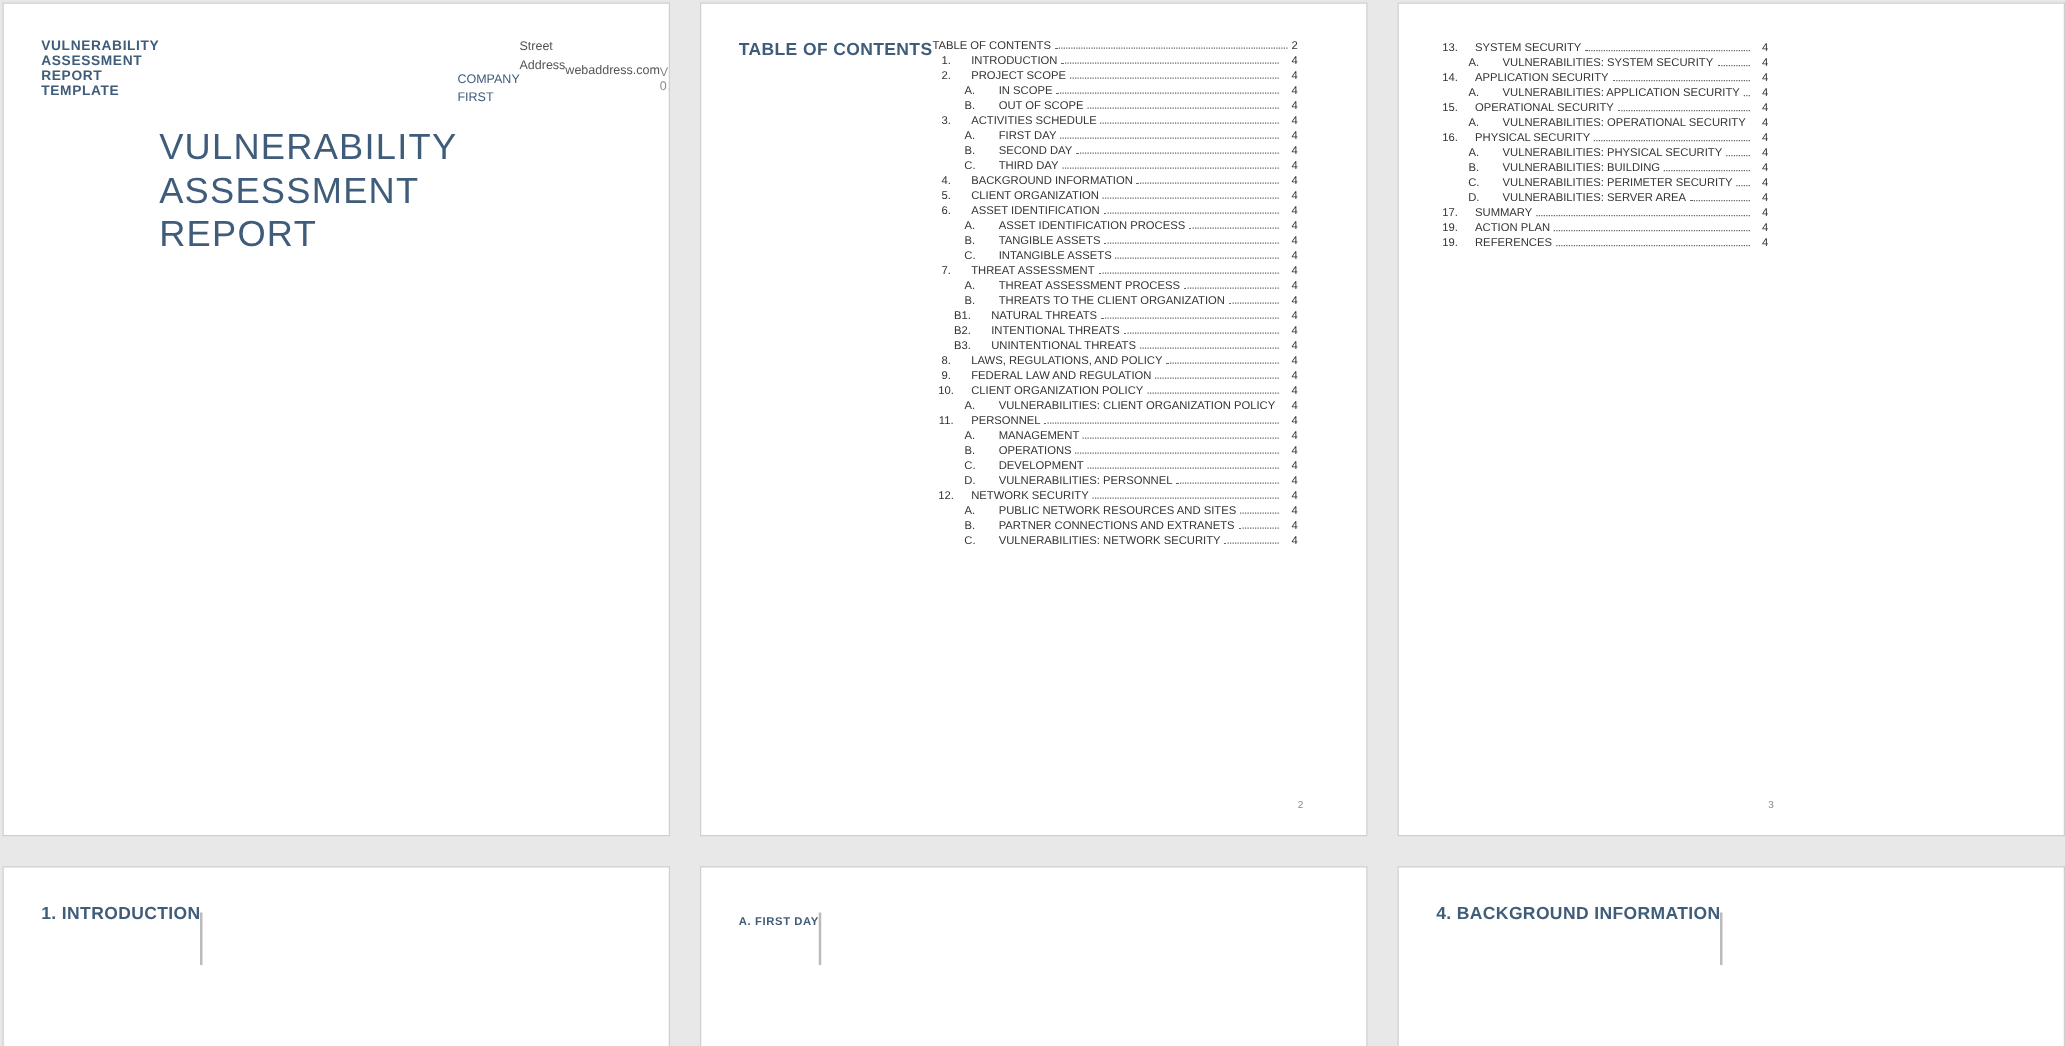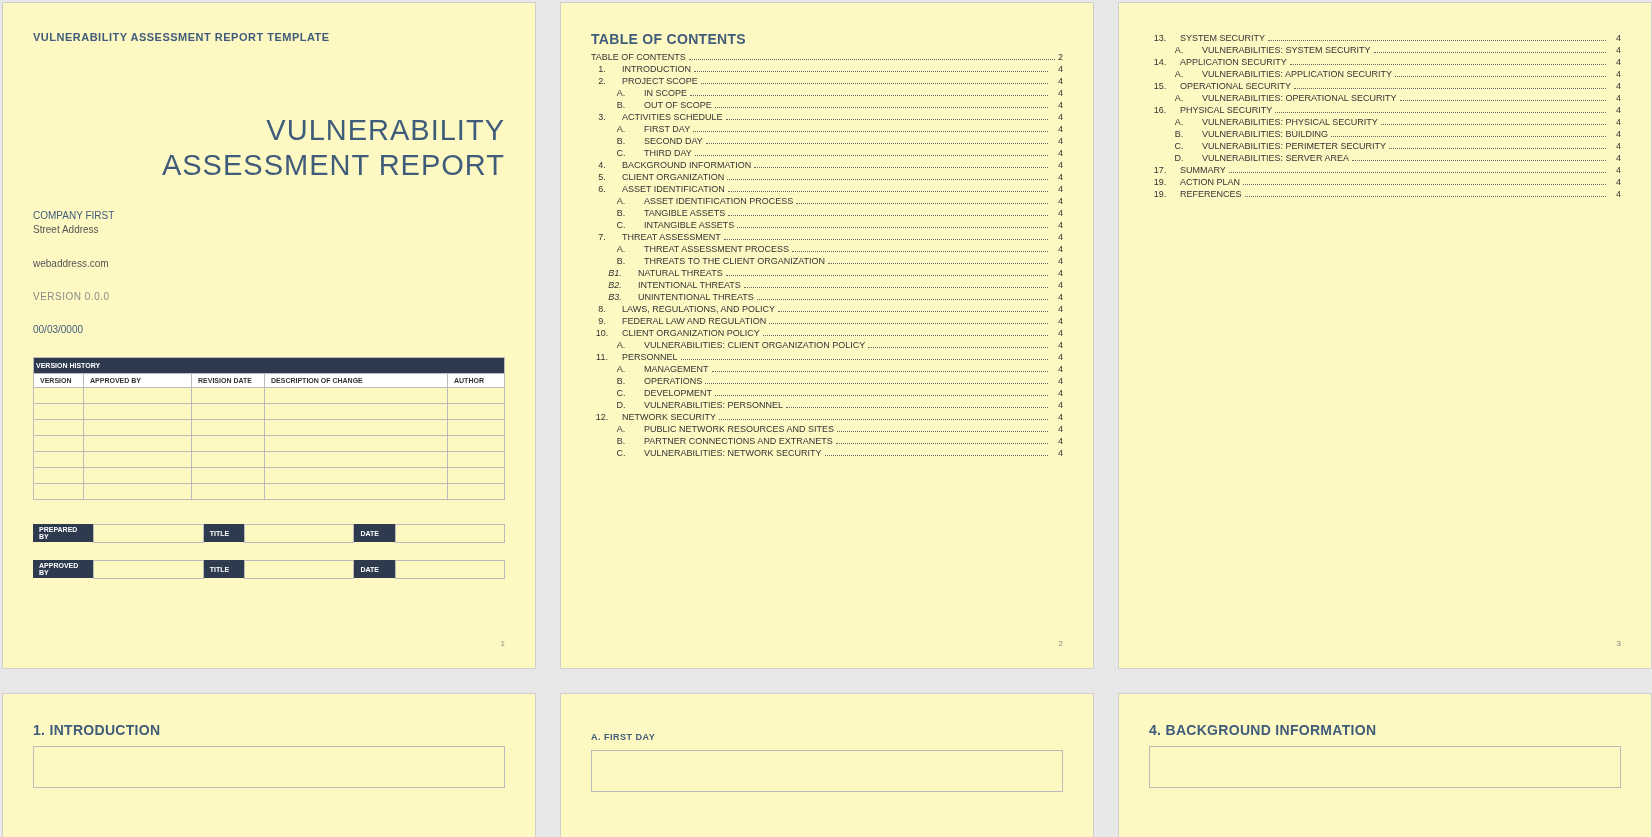--- a/index.html
+++ b/index.html
@@ -1,24 +1,24 @@
 <!DOCTYPE html>
 <html><head>
 <meta charset="utf-8">
 <style>
   html,body{margin:0;padding:0;background:#e8e8e8;font-family:"Segoe UI",Arial,Helvetica,sans-serif;color:#333;}
   
   .canvas{display:grid;grid-template-columns:repeat(3,532px);column-gap:26px;row-gap:26px;padding:3px 0 0 3px;}
-  .page{width:532px;background:#fef9c3;box-shadow:0 0 0 1px #cfcfcf;box-sizing:border-box;padding:28px 30px 20px 30px;display:flex;flex-direction:column;font-size:10px;overflow:hidden;}
+  .page{width:532px;background:#ffffff;box-shadow:0 0 0 1px #cfcfcf;box-sizing:border-box;padding:28px 30px 20px 30px;display:flex;flex-direction:row;font-size:10px;overflow:hidden;}
   .page.tall{height:665px;}
   .page.short{height:180px;}
   .page-num{margin-top:auto;text-align:right;font-size:8px;color:#888;}
   
   .doc-header{color:#3f5c7a;font-weight:700;letter-spacing:.5px;font-size:11px;}
-  .doc-title{color:#3f5c7a;font-family:"Century Gothic","Segoe UI",Arial,sans-serif;font-weight:400;font-size:29px;line-height:1.2;letter-spacing:1px;margin-top:70px;text-align:right;}
+  .doc-title{color:#3f5c7a;font-family:"Century Gothic","Segoe UI",Arial,sans-serif;font-weight:400;font-size:29px;line-height:1.2;letter-spacing:1px;margin-top:70px;}
   .meta{color:#555;line-height:1.45;}
   .company{margin-top:26px;color:#3f5c7a;}
   .web{margin-top:20px;color:#555;}
   .version{margin-top:22px;color:#8a8a8a;letter-spacing:.5px;}
   .date{margin-top:22px;color:#3f5c7a;}
   table{border-collapse:collapse;width:100%;}
   .vh{margin-top:22px;}
   .vh-title{background:#2e3a4e;color:#fff;font-weight:700;font-size:8px;padding:4px 6px;border:1px solid #bbb;}
   .vh th{background:#fff;color:#333;font-weight:700;font-size:7px;text-align:left;padding:3px 6px;border:1px solid #bbb;}
   .vh td{height:11px;border:1px solid #bbb;font-size:7px;padding:2px;}
@@ -34,21 +34,21 @@
   .sign .lab3{width:30px;}
   .sign .gap td{height:5px;border:none;background:transparent;}
   
   .toc-title{color:#3f5c7a;font-weight:700;font-size:14px;letter-spacing:.3px;margin-bottom:5px;}
   .toc-container{font-size:9px;color:#333;}
   .toc-top-line{display:flex;align-items:baseline;margin-bottom:2px;}
   .toc-top-line .dots,.toc-row .dots{flex:1;border-bottom:1px dotted #666;margin:0 3px 2px 3px;}
   .toc-row{display:flex;align-items:baseline;margin:2px 0;font-family:"Century Gothic","Segoe UI",Arial,sans-serif;}
   .toc-row .num{display:inline-block;width:22px;text-align:center;margin-right:9px;}
   .toc-row.sub .num{width:28px;padding-left:16px;box-sizing:content-box;}
-  .toc-row.sub2 .num{width:28px;padding-left:10px;box-sizing:content-box;font-style:italic;}
+  .toc-row.sub2 .num{width:28px;padding-left:10px;box-sizing:content-box;}
   .toc-row .txt{text-transform:uppercase;}
   .toc-row .pg{width:12px;text-align:right;}
   
   .section-head{color:#3f5c7a;font-weight:700;font-size:14px;letter-spacing:.3px;}
   .sub-head{color:#3f5c7a;font-weight:700;font-size:9px;margin-top:10px;letter-spacing:.5px;}
   .content-box{border:1px solid #bbb;height:40px;margin-top:8px;}
 </style>
 </head>
 <body>
 

